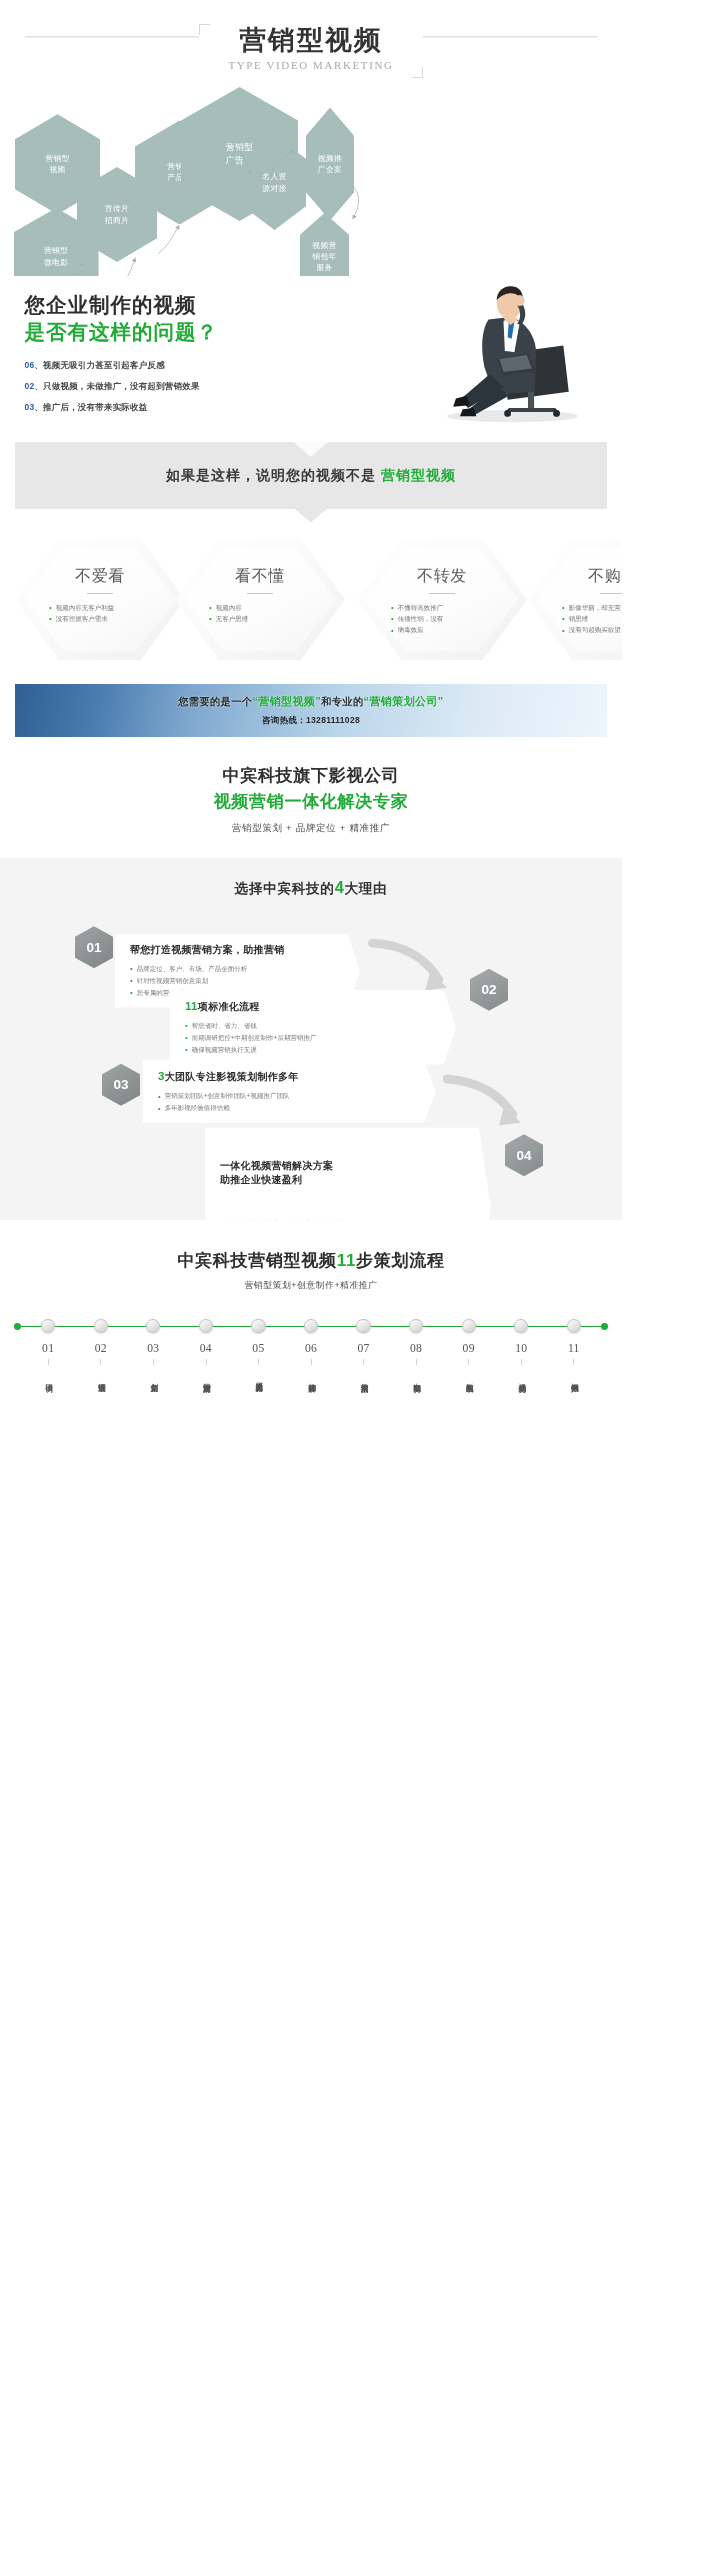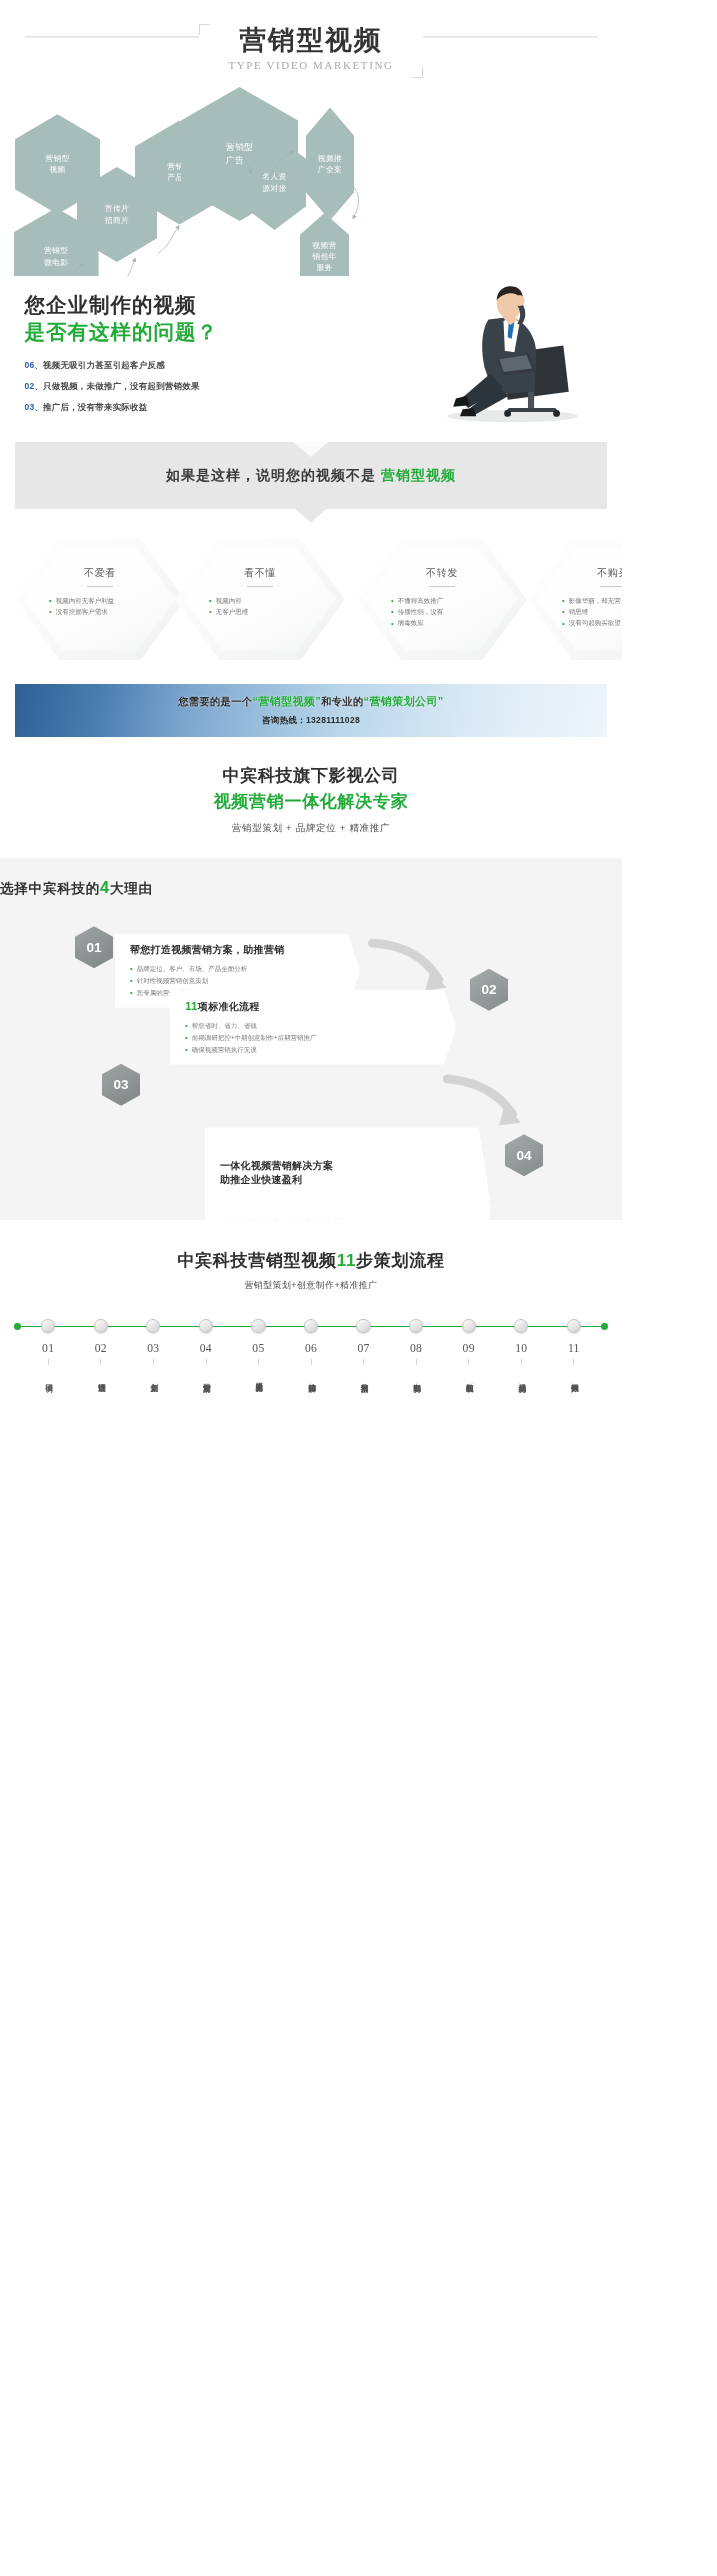--- a/index.html
+++ b/index.html
@@ -161,21 +161,21 @@
     position:absolute;
     inset:8.9px;
     background:linear-gradient(150deg,#ffffff 0%,#fdfdfd 55%,#f4f5f5 100%);
     clip-path:polygon(26% 0%,74% 0%,100% 50%,74% 100%,26% 100%,0% 50%);
     display:flex;
     flex-direction:column;
     align-items:center;
     padding-top:17.7px;
   }
   .whex h3 {
-    font-size:10px;
+    font-size:16px;
     color:#5d5d5d;
     font-weight:normal;
     letter-spacing:0.7px;
   }
   .whex .divider {
     width:26px; height:1.4px;
     background:#c9c9c9;
     margin:6.1px 0 7.5px 0;
   }
   .whex ul { list-style:none; width:102px; }
@@ -229,20 +229,21 @@
   .company h3 { font-size:17px; font-weight:bold; color:#22ab38; letter-spacing:0.7px; margin-top:2.7px; }
   .company p { font-size:9.5px; color:#4d4d4d; margin-top:8.9px; letter-spacing:0.7px; }
 
   
   .reasons {
     background:#f4f4f4;
     padding:20.5px 0 31px 0;
     position:relative;
   }
   .reasons-title {
+    text-align:center;
     font-size:13.6px;
     font-weight:bold;
     color:#333;
     letter-spacing:0.7px;
     margin-bottom:17.7px;
   }
   .reasons-title .grn { color:#22ab38; font-size:16.4px; }
   .reason-row {
     position:relative;
     height:65px;
@@ -624,20 +625,29 @@
           <li>帮您省时、省力、省钱</li>
           <li>前期调研把控+中期创意制作+后期营销推广</li>
           <li>确保视频营销执行无误</li>
         </ul>
       </div>
       <div class="badge" style="left:470px; top:-17.7px; background:linear-gradient(145deg,#a5a9a9,#868c8c);">02</div>
     </div>
 
     <div class="reason-row" style="margin-top:5.5px;">
       <div class="badge" style="left:102px; top:6.8px;">03</div>
+      <div class="rcard" style="left:143px; top:3.4px; width:293px;">
+        <h4>
+          <span class="grn">3</span><span>大团队专注影视策划制作多年</span>
+        </h4>
+        <ul>
+          <li>营销策划团队+创意制作团队+视频推广团队</li>
+          <li>多年影视经验值得信赖</li>
+        </ul>
+      </div>
       <svg class="conn-arrow" style="left:443px; top:15px;" width="82" height="59" viewBox="0 0 120 86">
         <path d="M6,10 C52,14 84,34 102,62" fill="none" stroke="#d3d3d3" stroke-width="13" stroke-linecap="round"></path>
         <path d="M90,48 L114,74 L82,78 Z" fill="#d3d3d3"></path>
       </svg>
     </div>
 
     <div class="reason-row" style="margin-top:5.5px; height:57px;">
       <div class="rcard" style="left:205px; top:0; width:286px; white-space:pre-line;">
         <h4>
           <span>一体化视频营销解决方案

